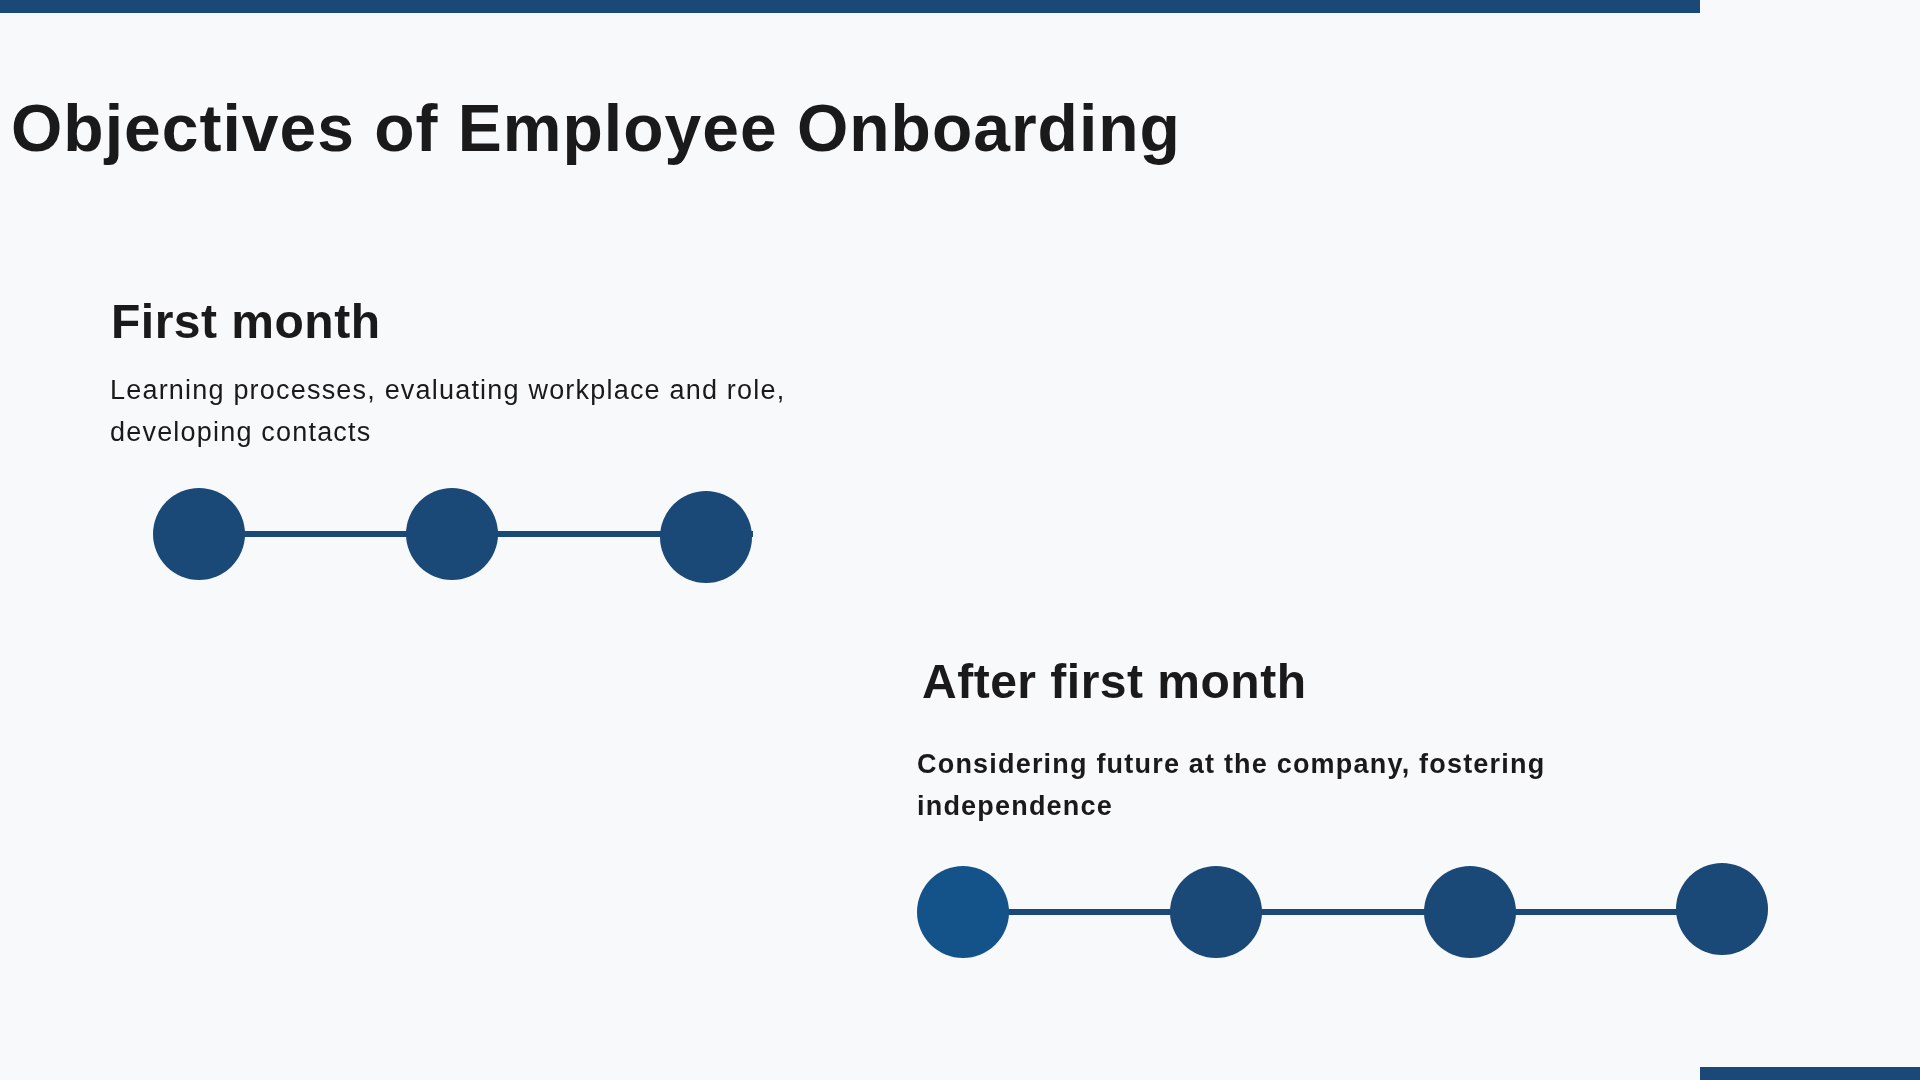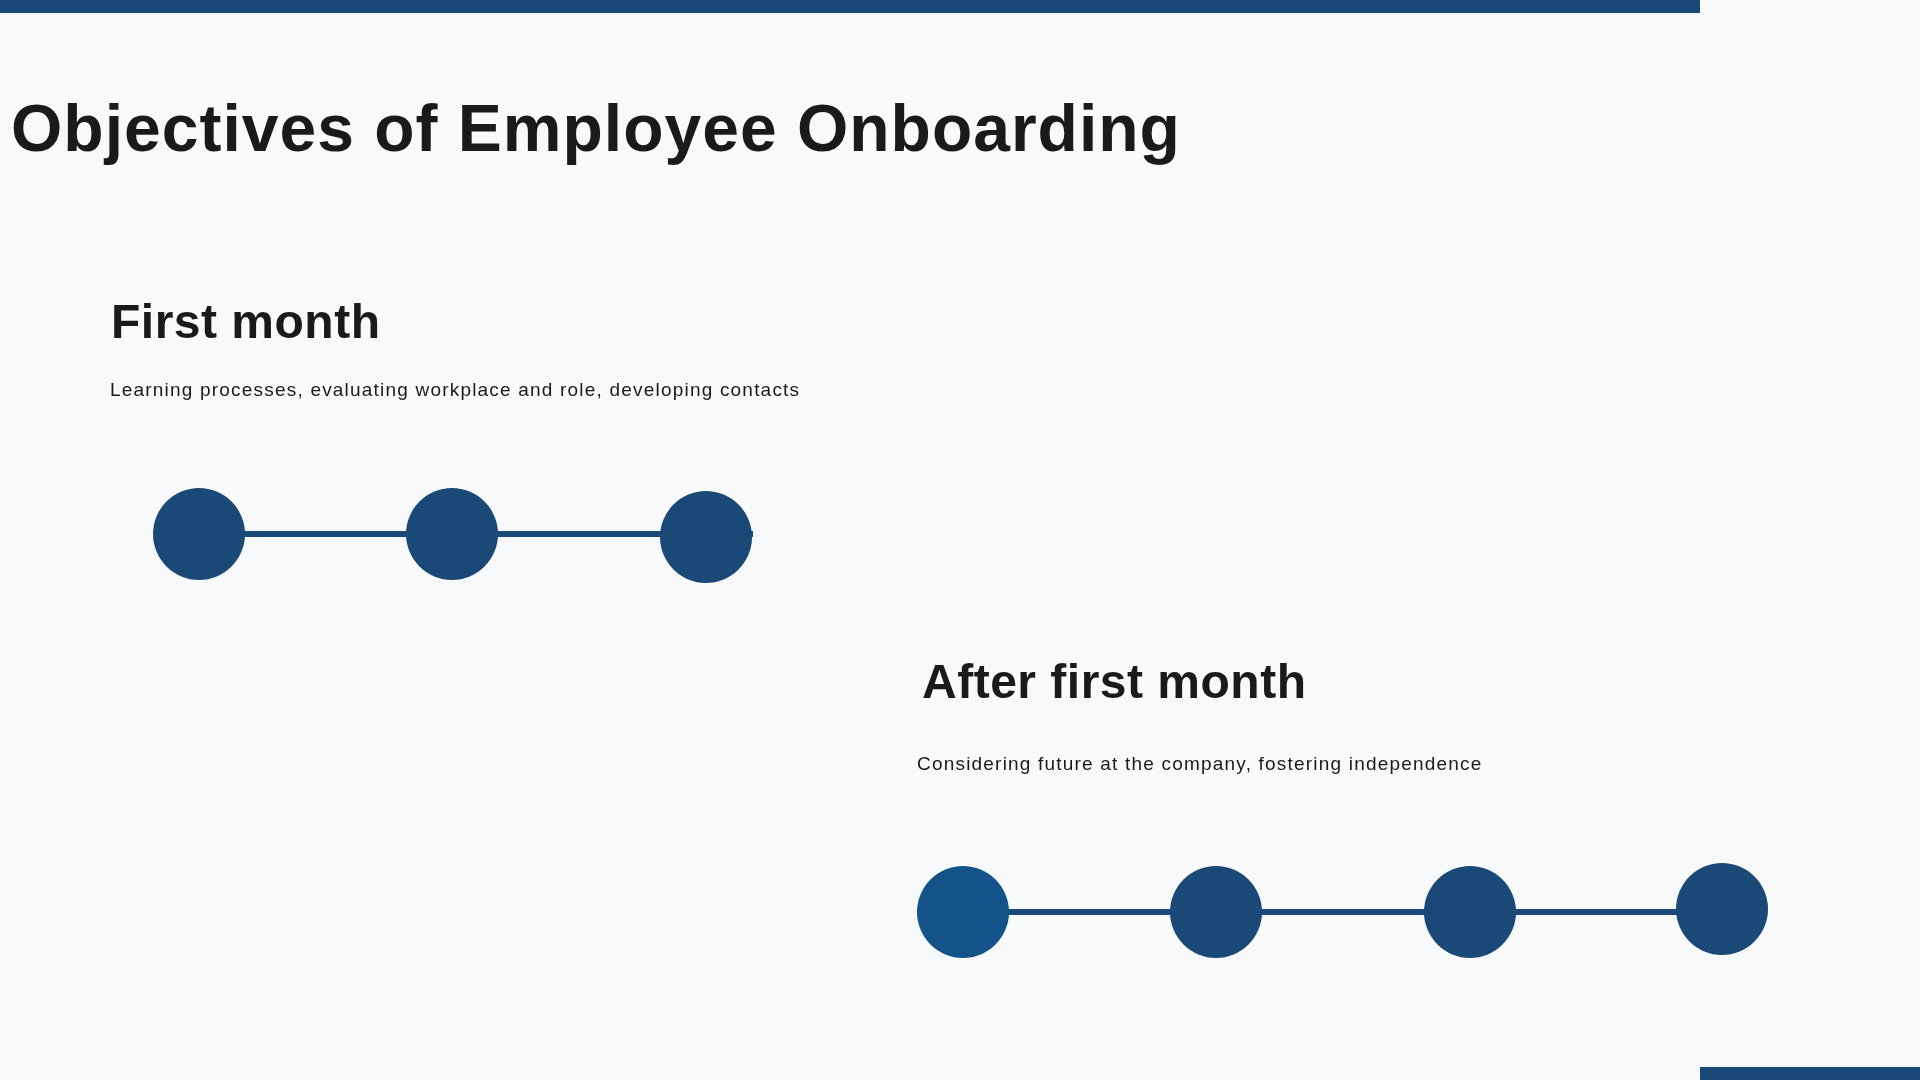--- a/index.html
+++ b/index.html
@@ -44,29 +44,29 @@
       position: absolute;
       font-size: 48px;
       font-weight: bold;
       letter-spacing: 0.5px;
       line-height: 56px;
       margin: 4px;
       white-space: nowrap;
     }
     .section-body {
       position: absolute;
-      font-size: 19px;
+      font-size: 27px;
       letter-spacing: 1.2px;
       line-height: 42px;
       margin: 0;
     }
     .h1 { left: 107px; top: 290px; }
     .b1 { left: 110px; top: 369px; width: 740px; }
     .h2 { left: 918px; top: 650px; text-align: center; }
-    .b2 { left: 917px; top: 743px; width: 720px; }
+    .b2 { left: 917px; top: 743px; width: 720px; font-weight: bold; }
 
     .timeline {
       position: absolute;
       height: 92px;
     }
     .timeline .line {
       position: absolute;
       top: 43px;
       height: 6px;
       background: #1A4877;

